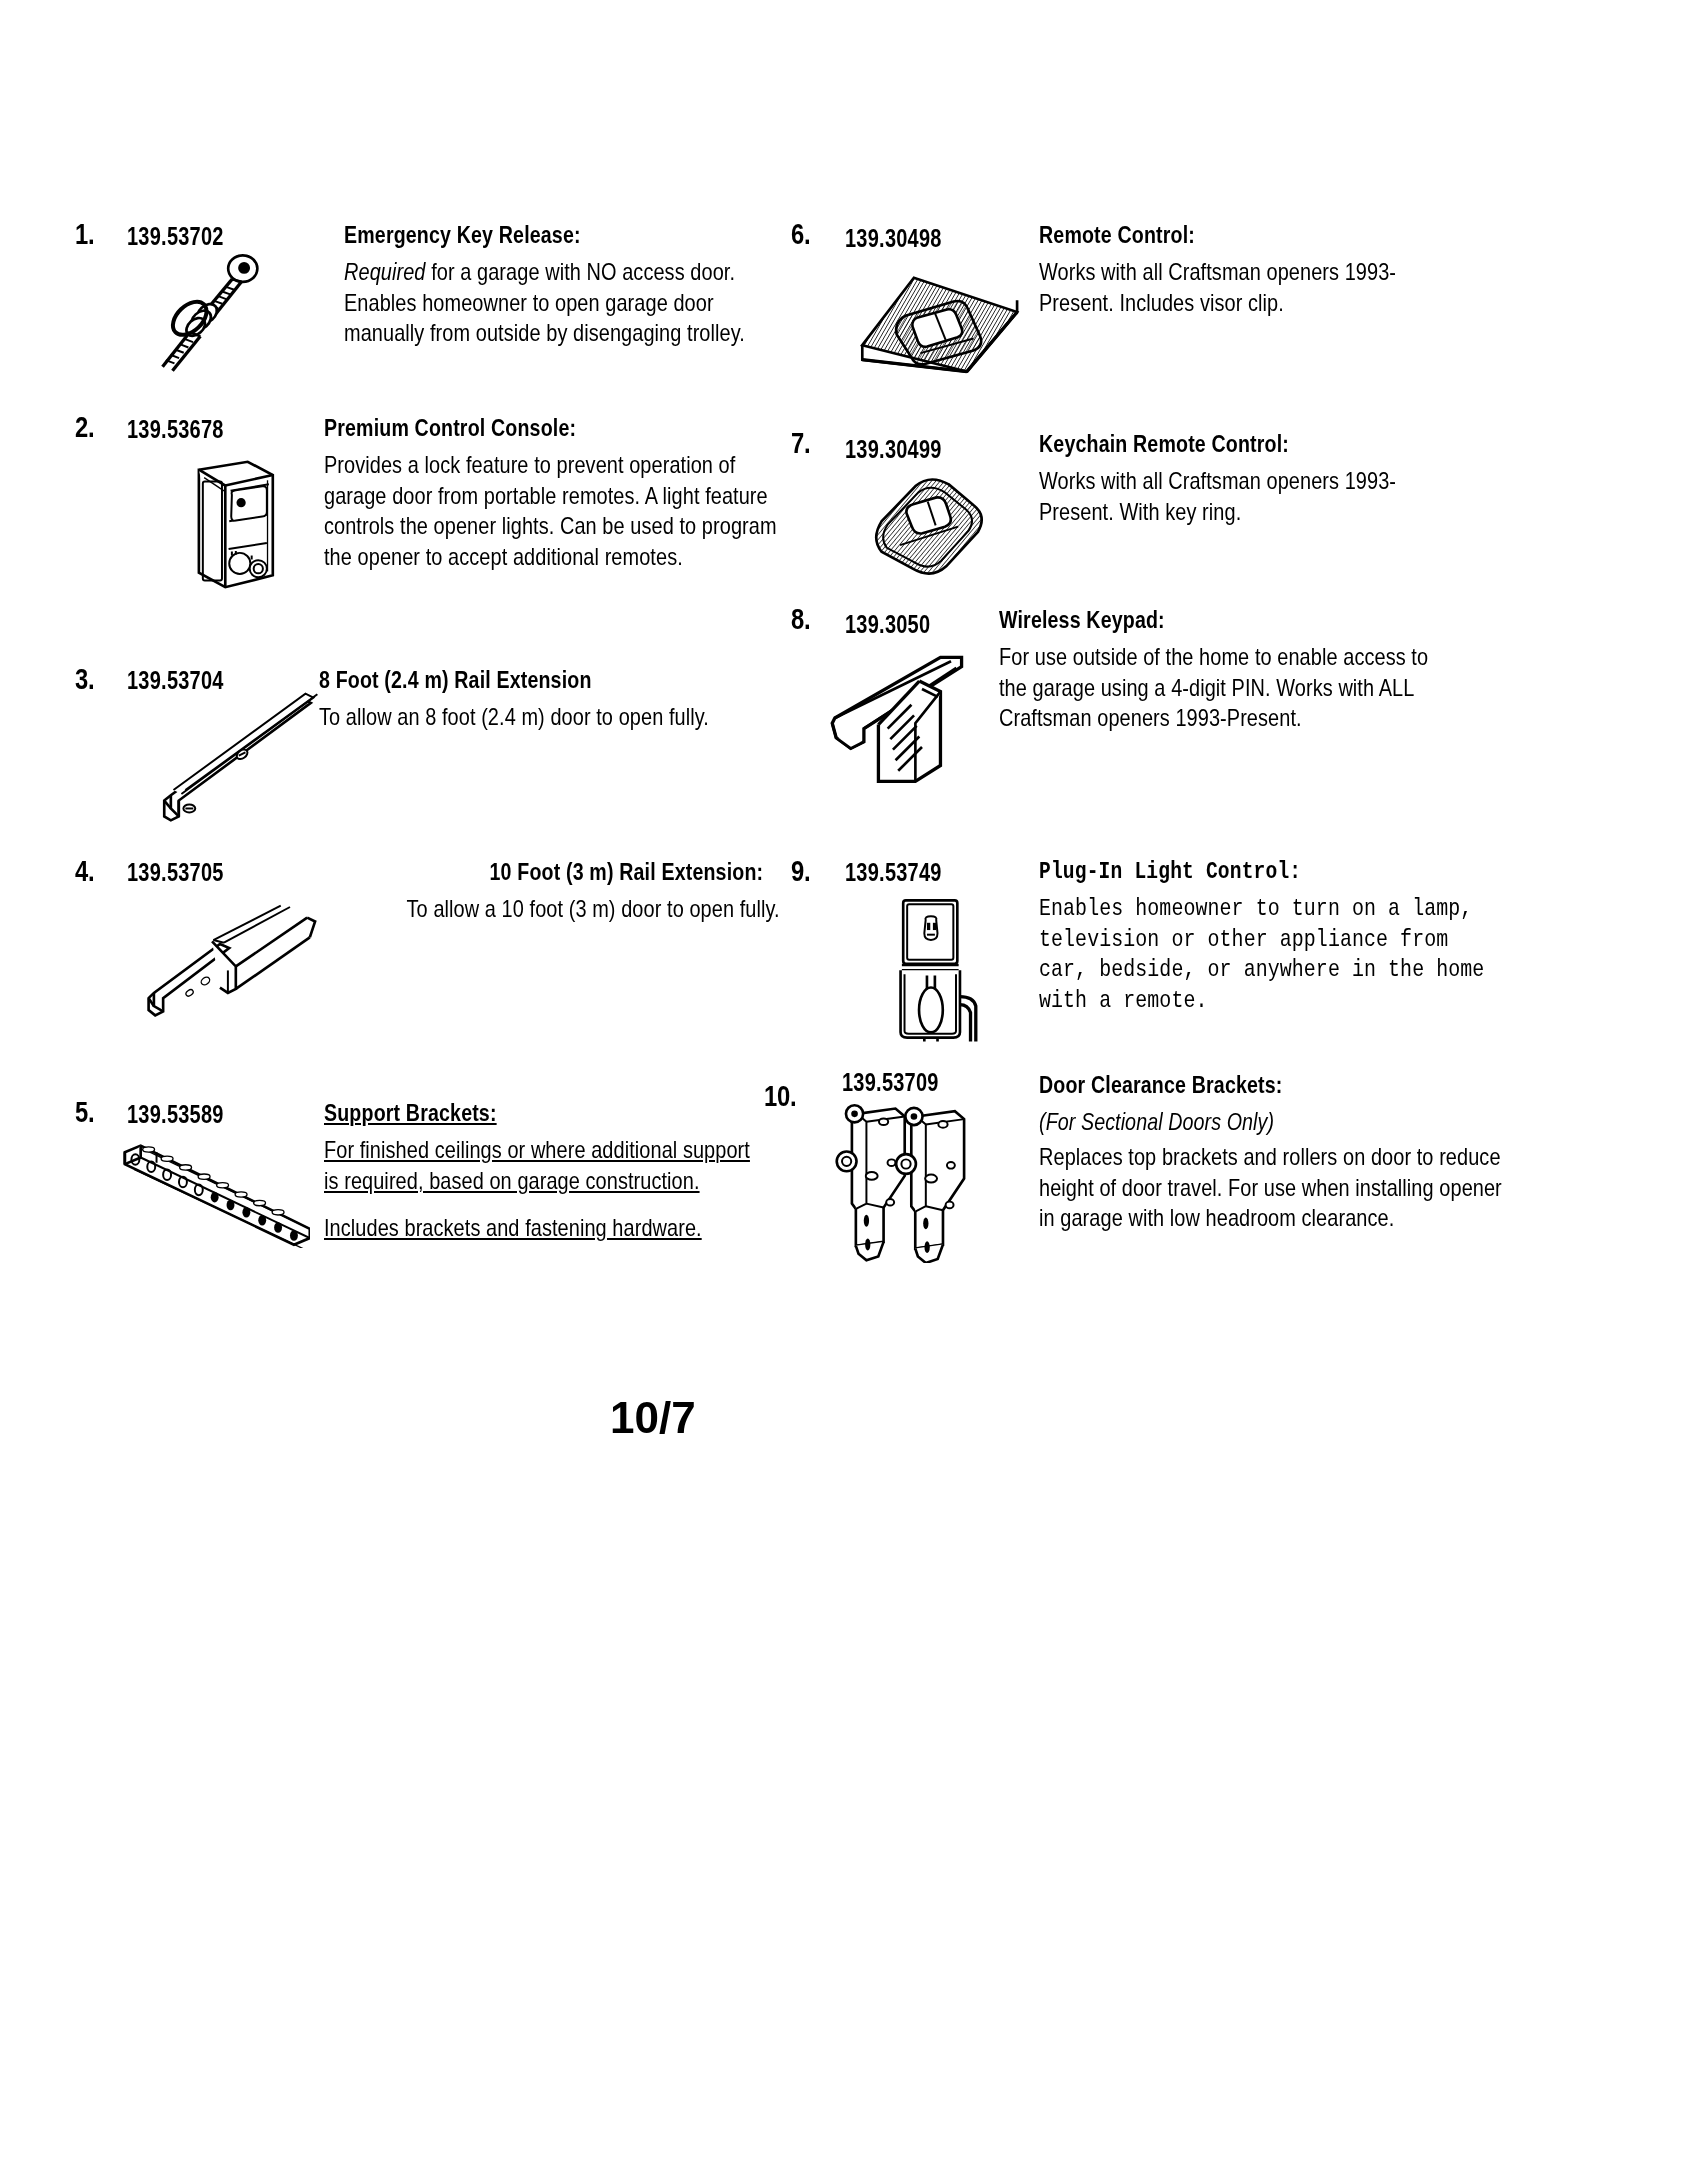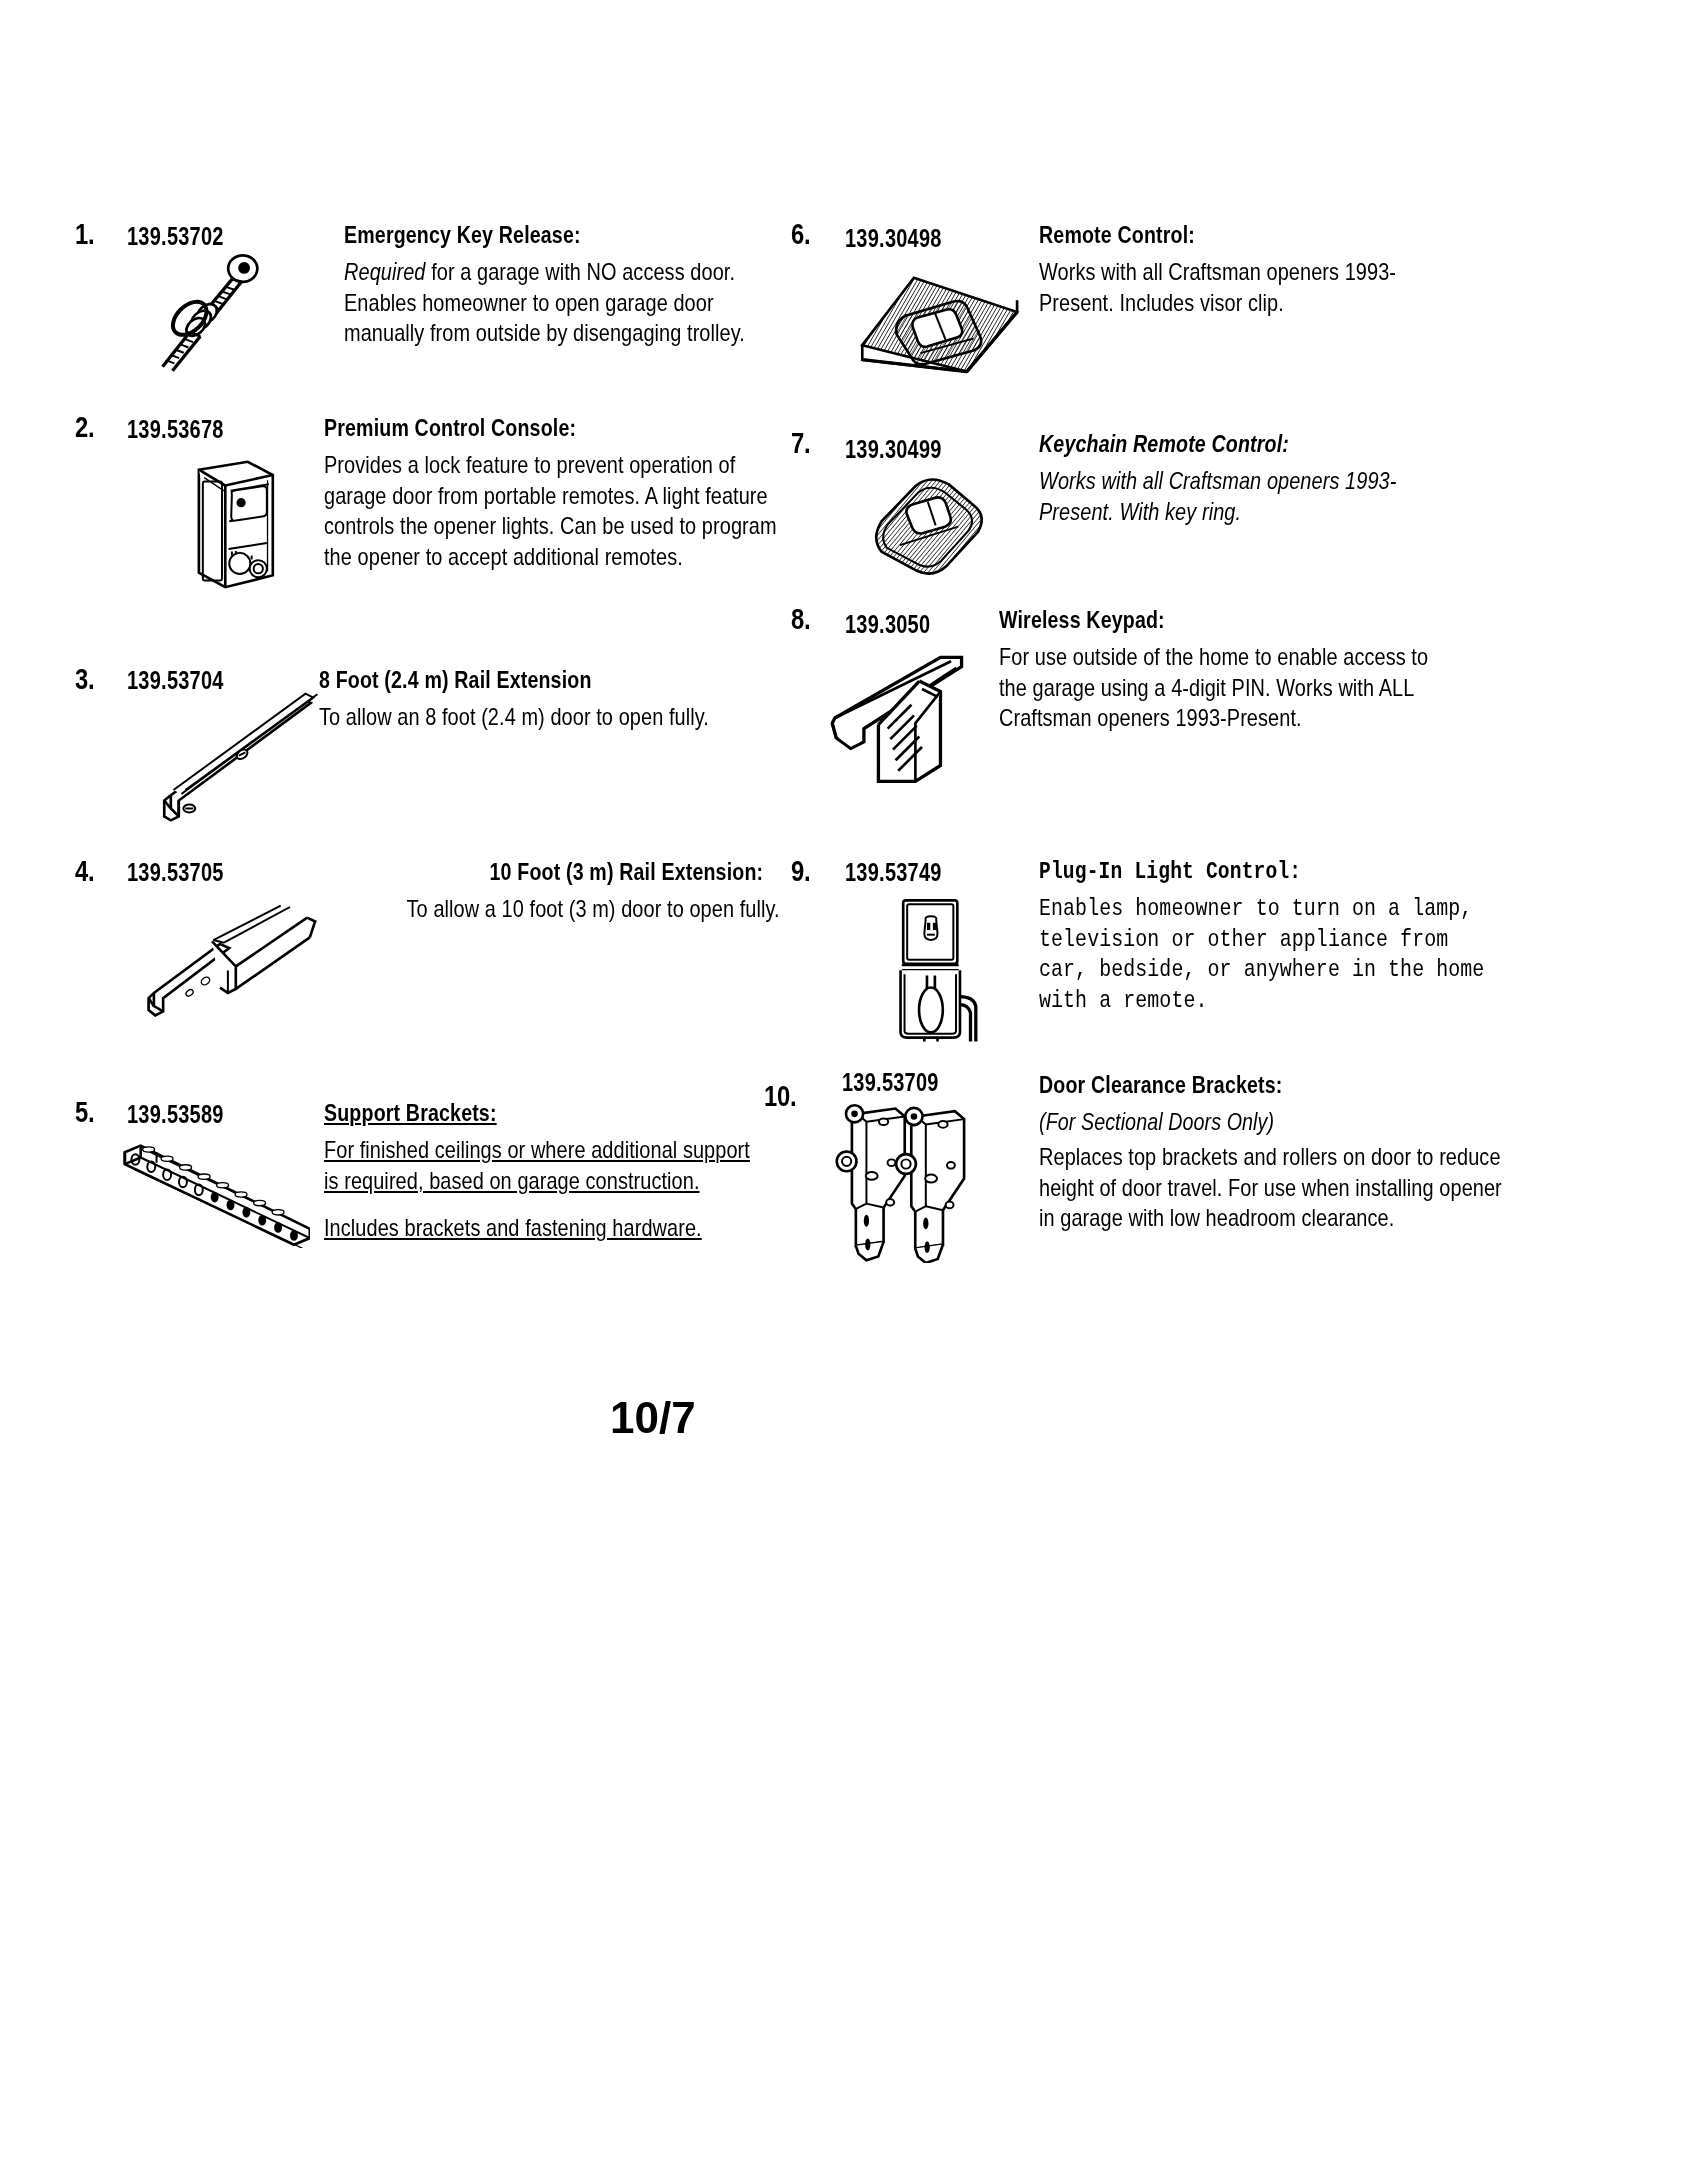--- a/index.html
+++ b/index.html
@@ -315,21 +315,21 @@
         </defs>
         <g stroke="#000" stroke-width="4">
           <path d="M22 116 Q6 96 22 70 L74 16 Q96 -2 124 14 L162 46 Q182 62 168 86 L120 138 Q98 158 70 142 Z" fill="url(#hatchC)"></path>
           <path d="M30 110 Q18 94 32 74 L78 26 Q96 12 118 26 L150 52 Q166 66 154 84 L112 130 Q94 146 72 132 Z" fill="none" stroke-width="3"></path>
           <path d="M60 58 Q58 48 70 44 L104 34 Q116 32 120 44 L126 62 Q130 74 118 78 L84 88 Q72 90 68 78 Z" fill="#fff" stroke-width="4"></path>
           <path d="M92 40 L104 76" fill="none" stroke-width="3"></path>
           <path d="M50 106 L138 78" fill="none" stroke-width="3"></path>
         </g>
       </svg>
     </div>
-    <div class="entry-text" style="left:1039px; top:429px;font-style:italic;">
+    <div class="entry-text" style="left:1039px; top:429px;">
       <div class="entry-title">Keychain Remote Control:</div>
       <div class="entry-body" style="width:463px;">Works with all Craftsman openers 1993-Present. With key ring.</div>
     </div>
   </div>
 
   <div class="entry">
     <div class="entry-num" style="left:791px; top:605px;">8.</div>
     <div class="entry-part" style="left:845px; top:612px;">139.3050</div>
     <div class="entry-art" style="left:824px; top:652px;">
       <svg width="159" height="132" viewBox="0 0 240 200">

